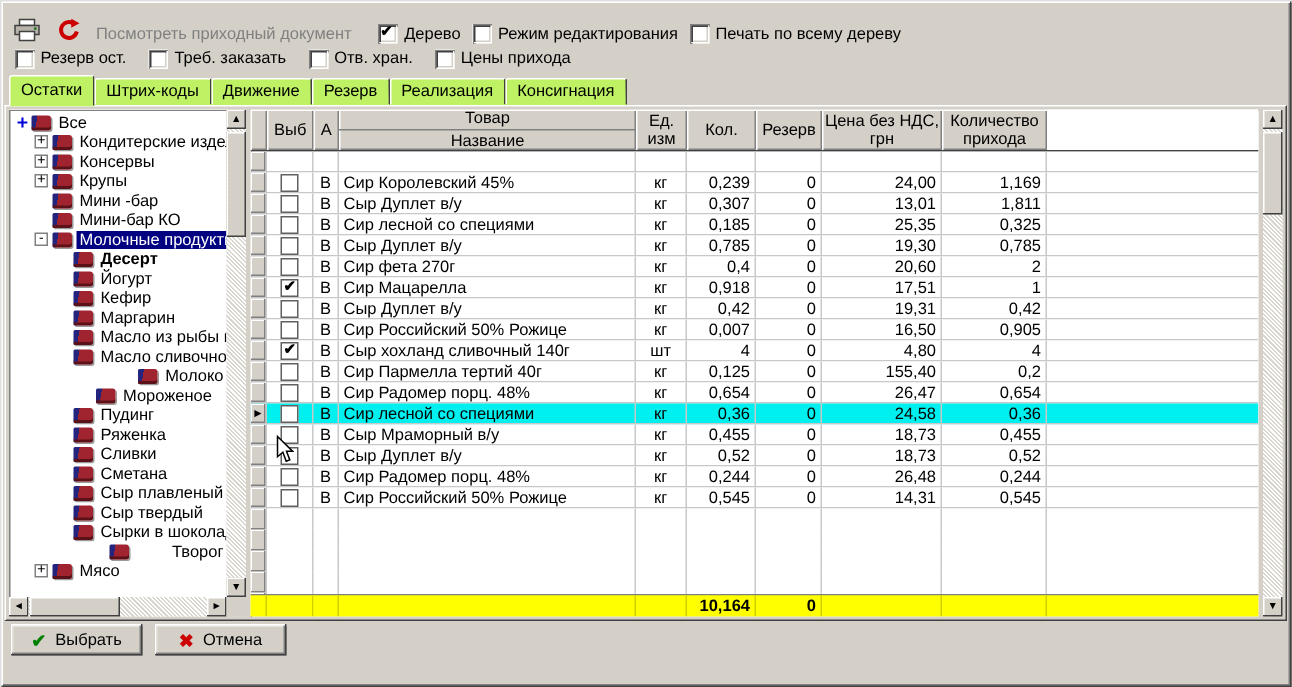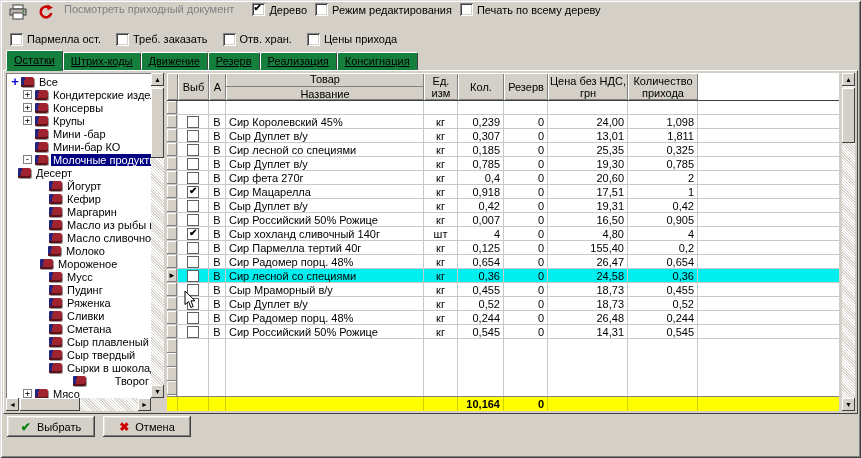--- a/index.html
+++ b/index.html
@@ -12,35 +12,35 @@
   
   .titlebar{height:18px;display:flex;align-items:center;gap:3px;padding:0 2px;
     background:linear-gradient(90deg,#0a246a 0%,#2a5298 55%,#a6caf0 100%);color:#fff;font-weight:bold;}
   .title-text{flex:1;white-space:nowrap;overflow:hidden;}
   .win-btn{width:16px;height:14px;background:#d4d0c8;color:#000;text-align:center;font-size:9px;line-height:12px;
     font-family:"DejaVu Sans Mono",monospace;font-weight:bold;
     box-shadow:inset -1px -1px 0 #404040, inset 1px 1px 0 #fff;}
   .win-btn.close{margin-left:2px;}
 
   
-  .toolbar{height:26px;display:flex;align-items:flex-start;gap:8px;padding:0 5px;}
+  .toolbar{height:26px;display:flex;align-items:flex-end;gap:8px;padding:0 5px;}
   .tool-icon{display:inline-flex;align-items:center;justify-content:center;width:20px;height:18px;}
   .disabled-link{color:#808080;margin-right:10px;}
   .check{display:inline-flex;align-items:center;gap:4px;white-space:nowrap;}
   .cb{position:relative;width:13px;height:13px;background:#fff;flex:none;
     box-shadow:inset 1px 1px 0 #808080, inset -1px -1px 0 #fff, inset 2px 2px 0 #404040, inset -2px -2px 0 #d4d0c8;}
   .cb.checked::after{content:"✔";position:absolute;left:1px;top:-1px;font-size:10px;font-weight:bold;color:#000;}
 
   
   .filters{height:20px;display:flex;align-items:center;gap:15px;padding:0 7px;}
 
   
   .tabs{display:flex;align-items:flex-end;height:21px;padding-left:3px;position:relative;z-index:2;}
-  .tab{height:18px;padding:2px 7px 0;background:#15803d;white-space:nowrap;
-    border:1px solid;border-color:#fff #404040 transparent #fff;border-radius:2px 2px 0 0;text-decoration:underline;}
+  .tab{height:18px;padding:2px 7px 0;background:#bef264;white-space:nowrap;
+    border:1px solid;border-color:#fff #404040 transparent #fff;border-radius:2px 2px 0 0;}
   .tab.active{height:21px;margin-bottom:-1px;z-index:3;padding-top:3px;}
 
   
   .main{position:relative;height:344px;display:flex;gap:3px;padding:2px;background:#d4d0c8;
     border:1px solid;border-color:#fff #404040 #404040 #fff;z-index:1;}
 
   
   .tree-panel{width:158px;flex:none;display:grid;grid-template-columns:1fr 13px;grid-template-rows:1fr 13px;
     background:#fff;box-shadow:inset 1px 1px 0 #808080, inset -1px -1px 0 #d4d0c8;}
   .tree{overflow:hidden;padding-top:2px;}
@@ -146,21 +146,21 @@
     </label>
     <label class="check">
       <span class="cb"></span>
       <span>Печать по всему дереву</span>
     </label>
   </div>
 
   <div class="filters">
     <label class="check">
       <span class="cb"></span>
-      <span>Пармелла ост.</span>
+      <span>Резерв ост.</span>
     </label>
     <label class="check">
       <span class="cb"></span>
       <span>Треб. заказать</span>
     </label>
     <label class="check">
       <span class="cb"></span>
       <span>Отв. хран.</span>
     </label>
     <label class="check">
@@ -210,21 +210,21 @@
           <div class="tree-row" style="padding-left: 17px;">
             <span class="expander-space"></span>
             <span class="book-icon"></span>
             <span class="tree-label">Мини-бар КО</span>
           </div>
           <div class="tree-row sel" style="padding-left: 17px;">
             <span class="expander">-</span>
             <span class="book-icon"></span>
             <span class="tree-label">Молочные продукты</span>
           </div>
-          <div class="tree-row" style="">
+          <div class="tree-row" style="padding-left: 31px; font-weight: bold;">
             <span class="expander-space"></span>
             <span class="book-icon"></span>
             <span class="tree-label">Десерт</span>
           </div>
           <div class="tree-row" style="padding-left: 31px;">
             <span class="expander-space"></span>
             <span class="book-icon"></span>
             <span class="tree-label">Йогурт</span>
           </div>
           <div class="tree-row" style="padding-left: 31px; align-items: center;">
@@ -240,34 +240,29 @@
           <div class="tree-row" style="padding-left: 31px;">
             <span class="expander-space"></span>
             <span class="book-icon"></span>
             <span class="tree-label">Масло из рыбы и</span>
           </div>
           <div class="tree-row" style="padding-left: 31px;">
             <span class="expander-space"></span>
             <span class="book-icon"></span>
             <span class="tree-label">Масло сливочное</span>
           </div>
-          <div class="tree-row" style="padding-left: 30px;">
+          <div class="tree-row" style="padding-left: 43px; justify-content: flex-end;">
             <span class="expander-space"></span>
             <span class="book-icon"></span>
             <span class="tree-label">Молоко</span>
           </div>
-          <div class="tree-row" style="padding-left: 22px;">
+          <div class="tree-row" style="padding-left: 22px; margin-left: 24px;">
             <span class="expander-space"></span>
             <span class="book-icon"></span>
             <span class="tree-label">Мороженое</span>
-          </div>
-          <div class="tree-row" style="padding-left: 31px;">
-            <span class="expander-space"></span>
-            <span class="book-icon"></span>
-            <span class="tree-label">Мусс</span>
           </div>
           <div class="tree-row" style="padding-left: 31px;">
             <span class="expander-space"></span>
             <span class="book-icon"></span>
             <span class="tree-label">Пудинг</span>
           </div>
           <div class="tree-row" style="padding-left: 31px;">
             <span class="expander-space"></span>
             <span class="book-icon"></span>
             <span class="tree-label">Ряженка</span>
@@ -367,21 +362,21 @@
             <div class="gcell c-ind ind"></div>
             <div class="gcell c-chk ctr">
               <span class="cb-sm"></span>
             </div>
             <div class="gcell c-a ctr">В</div>
             <div class="gcell c-name">Сир Королевский 45%</div>
             <div class="gcell c-unit ctr">кг</div>
             <div class="gcell c-qty num">0,239</div>
             <div class="gcell c-res num">0</div>
             <div class="gcell c-price num">24,00</div>
-            <div class="gcell c-inc num">1,098</div>
+            <div class="gcell c-inc num">1,169</div>
           </div>
           <div class="grow">
             <div class="gcell c-ind ind"></div>
             <div class="gcell c-chk ctr">
               <span class="cb-sm"></span>
             </div>
             <div class="gcell c-a ctr">В</div>
             <div class="gcell c-name">Сыр Дуплет в/у</div>
             <div class="gcell c-unit ctr">кг</div>
             <div class="gcell c-qty num">0,307</div>

